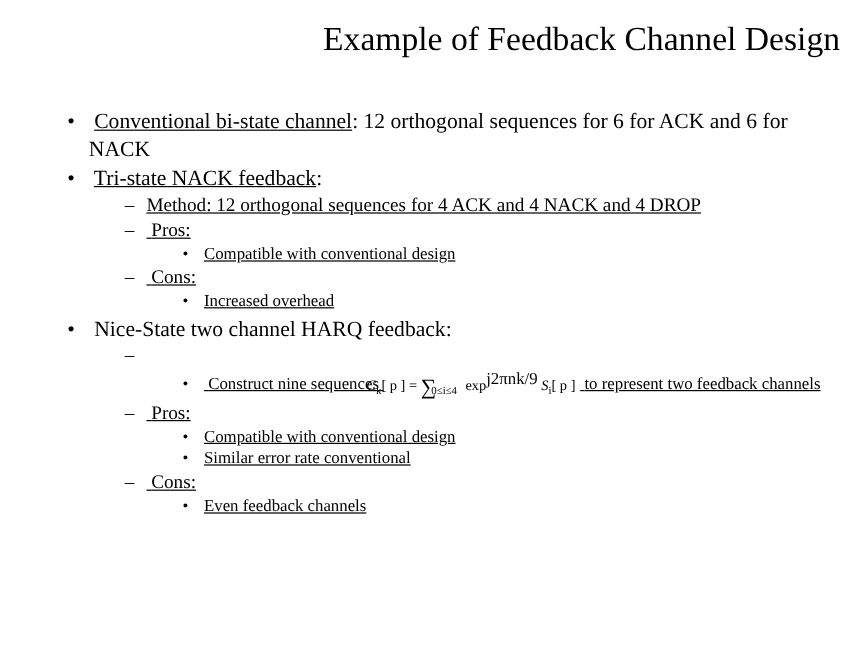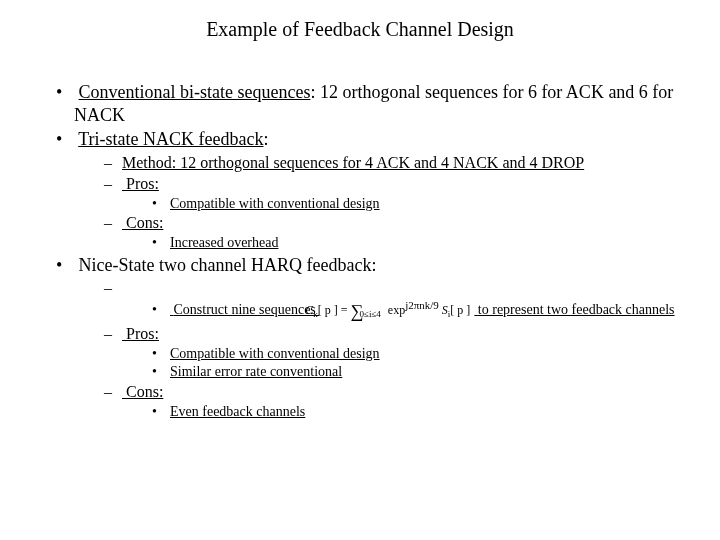--- a/index.html
+++ b/index.html
@@ -9,22 +9,22 @@
     height: 540px;
     background: #fff;
     font-family: "Times New Roman", Times, serif;
     color: #000;
     overflow: hidden;
   }
   .slide {
     padding: 18px 20px 10px 20px;
   }
   .title {
-    text-align: center;
-    font-size: 20px;
+    text-align: right;
+    font-size: 28px;
     font-weight: normal;
     margin: 0 0 40px 0;
   }
   ul.l1 {
     margin: 0;
     padding-left: 36px;
     list-style: none;
     font-size: 18px;
     line-height: 1.25;
   }
@@ -80,40 +80,40 @@
     display: inline-block;
     font-size: 12px;
     vertical-align: middle;
     margin: 0 4px;
   }
   .formula .big {
     font-size: 18px;
     vertical-align: middle;
   }
   .formula .sup {
-    font-size: 11px;
+    font-size: 14px;
     vertical-align: super;
   }
   .formula .sub {
     font-size: 9px;
     vertical-align: sub;
     position: relative;
   }
   .italic { font-style: italic; }
   .u { text-decoration: underline; }
 </style>
 </head>
 <body>
 
 <div class="slide">
   <h1 class="title">Example of Feedback Channel Design</h1>
 
   <ul class="l1">
     <li>
-      <span class="u">Conventional bi-state sequences</span><span>: 12 orthogonal sequences for 6 for ACK and 6 for NACK</span>
+      <span class="u">Conventional bi-state channel</span><span>: 12 orthogonal sequences for 6 for ACK and 6 for NACK</span>
     </li>
 
     <li>
       <span class="u">Tri-state NACK feedback</span><span>:</span>
       <ul class="l2">
         <li>Method: 12 orthogonal sequences for 4 ACK and 4 NACK and 4 DROP</li>
         <li>
           <span>Pros:</span>
           <ul class="l3">
             <li>Compatible with conventional design</li>

